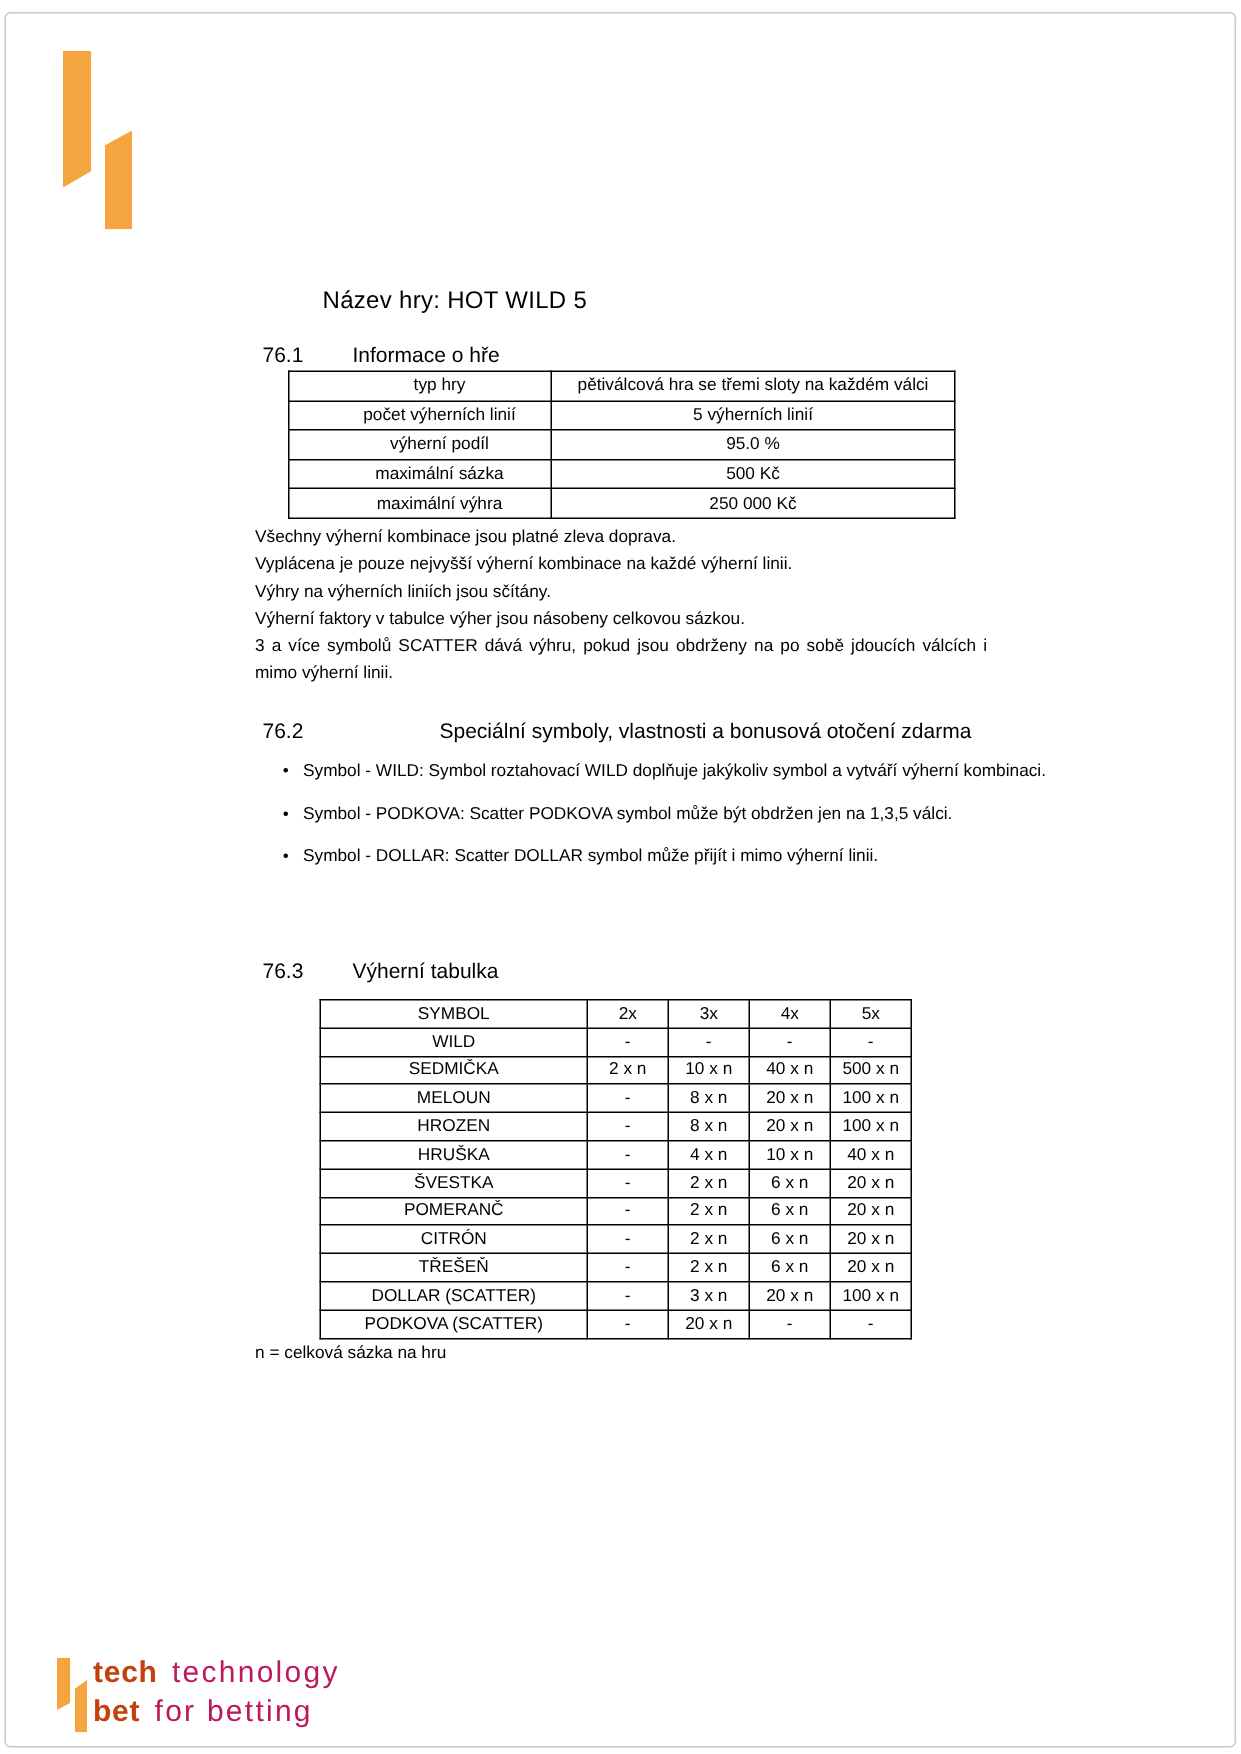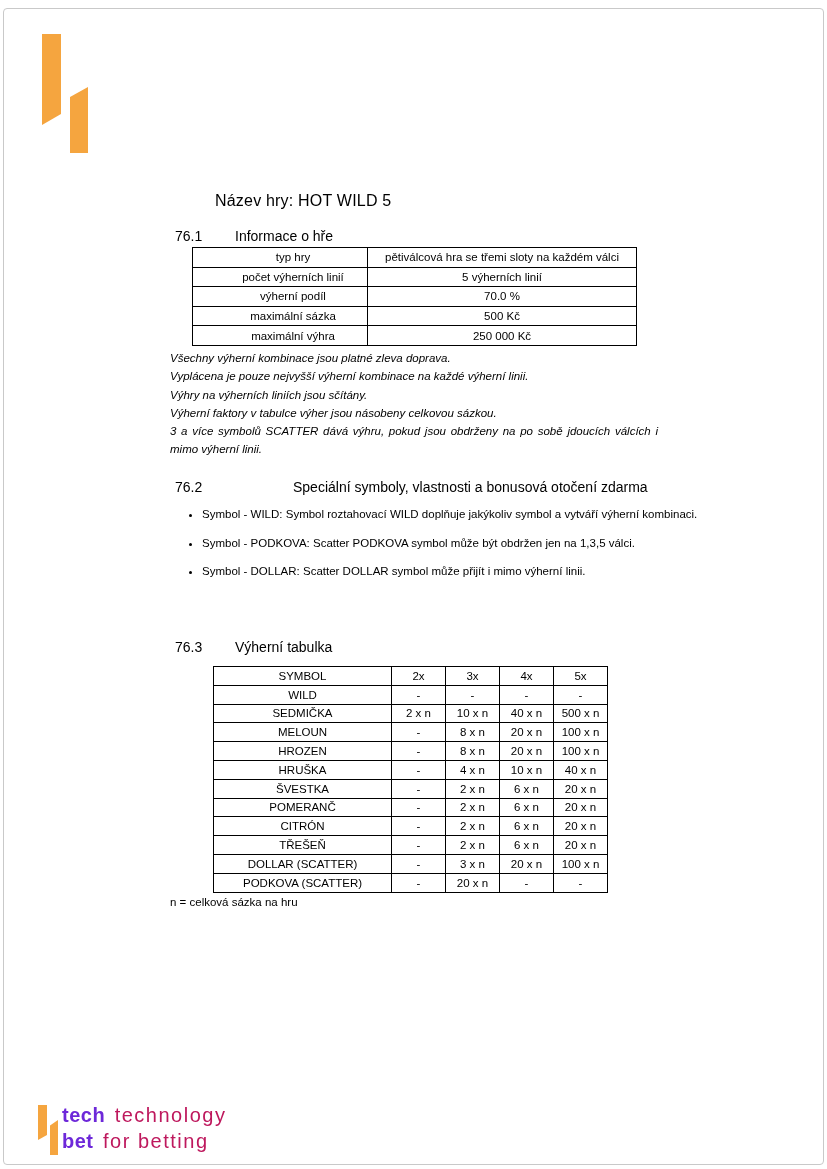--- a/index.html
+++ b/index.html
@@ -35,37 +35,37 @@
            padding:0 2px; font-weight:400; overflow:hidden; white-space:nowrap; }
   .info-table   { position:absolute; left:192px; top:247px; width:445px; }
   .info-table td{ height:18.6px; }
   .info-table td:first-child { width:144px;padding-left:28px; }
   .payout-table { position:absolute; left:213px; top:666px; width:395px; }
   .payout-table td, .payout-table th { height:17.8px; }
   .payout-table td:first-child, .payout-table th:first-child { width:173px; }
 
   
   .rules { position:absolute; left:170px; top:349px; width:488px; font-size:11.5px; }
-  .rules p { margin:0; line-height:18.3px;font-style:italic; }
+  .rules p { margin:0; line-height:18.3px; }
   .rules p.justify { text-align:justify; }
 
   .bullets { position:absolute; left:162px; top:506px; width:497px; margin:0;
              padding:0 0 0 40px; font-size:11.5px; }
   .bullets li { text-align:justify; line-height:17.6px; margin-bottom:11px; }
 
   .footnote { position:absolute; left:170px; top:896px; margin:0; font-size:11.5px;text-align:center; }
 
   
   .bar-left-bot  { left:38px; top:1105px; width:9px; height:35px;
                    clip-path:polygon(0 0,100% 0,100% 86%,0 100%); }
   .bar-right-bot { left:50px; top:1120px; width:8px; height:35px;
                    clip-path:polygon(0 16%,100% 0,100% 100%,0 100%); }
   .footer-words { position:absolute; left:62px; top:1102px; font-size:20px;
                   line-height:26px; white-space:nowrap; }
-  .footer-words .dark  { color:#6d28d9; font-weight:700; letter-spacing:0.5px; }
+  .footer-words .dark  { color:#c2410c; font-weight:700; letter-spacing:0.5px; }
   .footer-words .light { color:#be185d; font-weight:400; letter-spacing:1.5px; margin-left:4px; }
 </style>
 </head>
 <body>
 
 <div class="page">
   <div class="page-border"></div>
 
   <div>
     <div class="bar bar-left-top"></div>
@@ -84,21 +84,21 @@
         <tr>
           <td>typ hry</td>
           <td>pětiválcová hra se třemi sloty na každém válci</td>
         </tr>
         <tr>
           <td>počet výherních linií</td>
           <td>5 výherních linií</td>
         </tr>
         <tr>
           <td>výherní podíl</td>
-          <td>70.0 %</td>
+          <td>95.0 %</td>
         </tr>
         <tr>
           <td>maximální sázka</td>
           <td>500 Kč</td>
         </tr>
         <tr>
           <td>maximální výhra</td>
           <td>250 000 Kč</td>
         </tr>
       </tbody>

